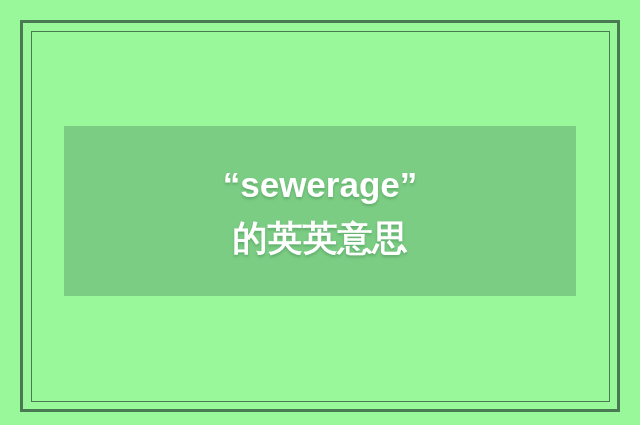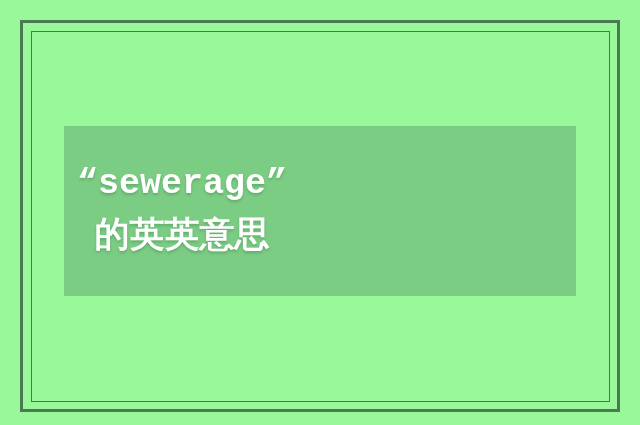--- a/index.html
+++ b/index.html
@@ -49,21 +49,21 @@
   #banner-panel {
     position: absolute;
     left: 64px;
     top: 126px;
     width: 512px;
     height: 170px;
     background: #7ccd84;
     box-sizing: border-box;
     display: flex;
     align-items: center;
-    font-family: Liberation Mono, monospace;
+    justify-content: center;
   }
 
   #headline {
     width: 236px;
     margin: 0;
     text-align: center;
     color: #ffffff;
     font-size: 35px;
     font-weight: bold;
     line-height: 1.52;

